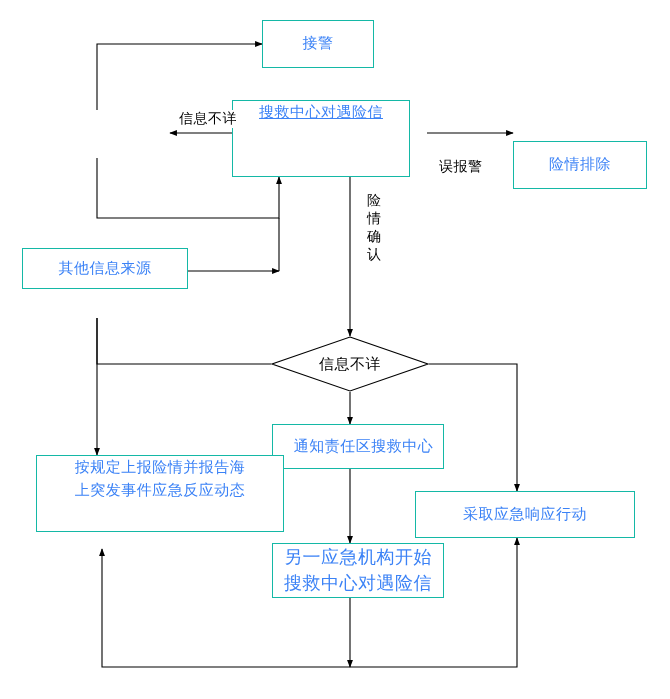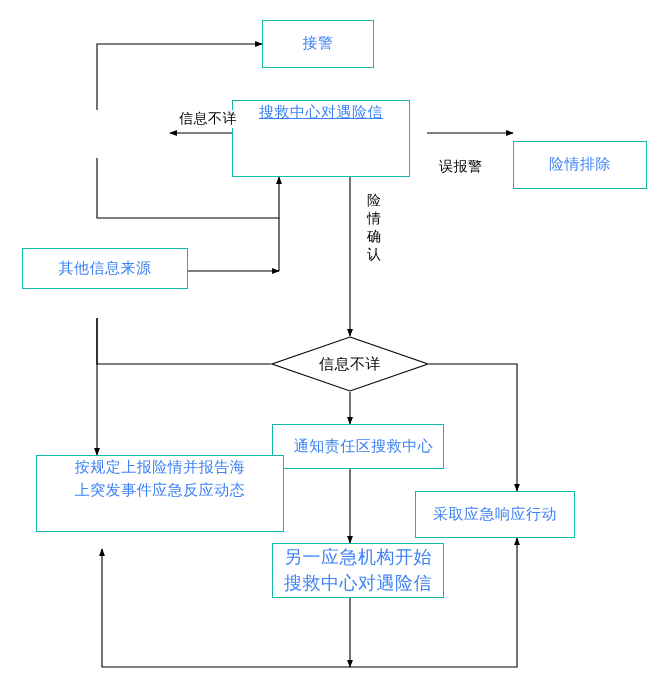--- a/index.html
+++ b/index.html
@@ -138,21 +138,21 @@
 
   <div class="node" style="left:272px;top:424px;width:172px;height:45px;padding-left:11px;">
     <span class="txt">通知责任区搜救中心</span>
   </div>
 
   <div class="node" style="left:36px;top:455px;width:248px;height:77px;flex-direction:column;">
     <span class="txt">按规定上报险情并报告海</span>
     <span class="txt">上突发事件应急反应动态</span>
   </div>
 
-  <div class="node" style="left:415px;top:491px;width:160px;height:47px;">
+  <div class="node" style="left:415px;top:491px;width:220px;height:47px;">
     <span class="txt">采取应急响应行动</span>
   </div>
 
   <div class="node" style="left:272px;top:543px;width:172px;height:55px;flex-direction:column;font-size:18px;line-height:1.45;">
     <span class="txt">另一应急机构开始</span>
     <span class="txt">搜救中心对遇险信</span>
   </div>
 
   <div class="edge-label" style="left:177px;top:110px;">信息不详</div>
 

